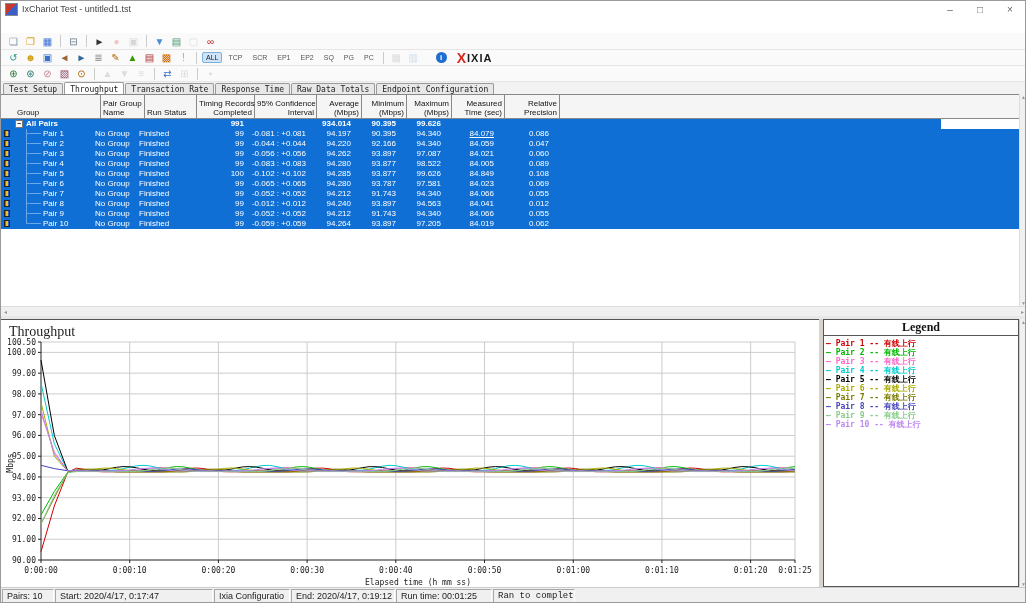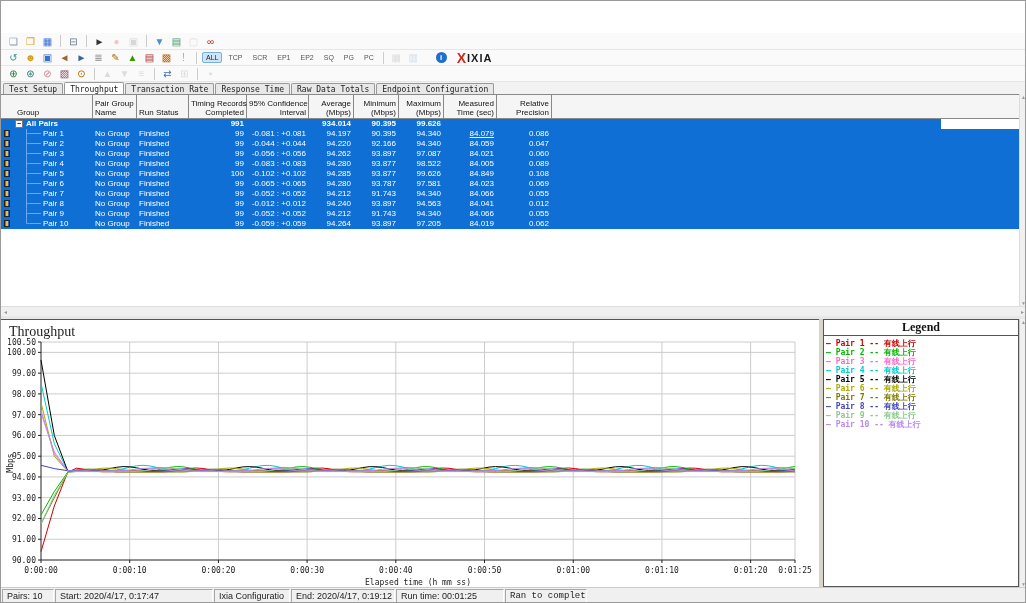--- a/index.html
+++ b/index.html
@@ -72,20 +72,29 @@
 
   
   .statusbar{position:absolute;top:586px;left:0;width:1026px;height:17px;background:#f0f0f0;display:flex;align-items:stretch;font-size:9px;color:#222;border-top:1px solid #ccc;box-sizing:border-box;}
   .status-seg{margin:1px 0 1px 1px;padding:1px 4px;border:1px solid;border-color:#a8a8a8 #fff #fff #a8a8a8;white-space:nowrap;overflow:hidden;box-sizing:border-box;flex-shrink:0;}
 </style>
 </head>
 <body>
 
 <div class="window">
 
+  <div class="titlebar">
+    <span class="app-icon"></span>
+    <span class="win-title">IxChariot Test - untitled1.tst</span>
+    <span class="win-controls">
+      <span>–</span>
+      <span>□</span>
+      <span>×</span>
+    </span>
+  </div>
 
   <div class="menubar">
       <span class="menu-item"><u>F</u>ile</span>
       <span class="menu-item"><u>E</u>dit</span>
       <span class="menu-item"><u>V</u>iew</span>
       <span class="menu-item"><u>R</u>un</span>
       <span class="menu-item"><u>T</u>ools</span>
       <span class="menu-item"><u>W</u>indow</span>
       <span class="menu-item"><u>H</u>elp</span>
     </div>
@@ -165,21 +174,21 @@
       <span class="tab">Test Setup</span>
       <span class="tab active">Throughput</span>
       <span class="tab">Transaction Rate</span>
       <span class="tab">Response Time</span>
       <span class="tab">Raw Data Totals</span>
       <span class="tab">Endpoint Configuration</span>
     </div>
 
   <div class="table-pane">
     <div class="thead">
-        <div class="th" style="width: 92px; padding-left: 16px;">Group</div>
+        <div class="th" style="width: 100px; padding-left: 16px;">Group</div>
         <div class="th" style="width: 44px;">Pair Group
 Name</div>
         <div class="th" style="width: 52px;">Run Status</div>
         <div class="th right" style="width: 58px;">Timing Records
 Completed</div>
         <div class="th right" style="width: 62px;">95% Confidence
 Interval</div>
         <div class="th right" style="width: 45px;">Average
 (Mbps)</div>
         <div class="th right" style="width: 45px;">Minimum
@@ -477,17 +486,17 @@
   <div class="legend-scroll">
     <span>▲</span>
     <span>▼</span>
   </div>
 
   <div class="statusbar">
       <div class="status-seg" style="width: 52px;">Pairs: 10</div>
       <div class="status-seg" style="width: 158px;">Start: 2020/4/17, 0:17:47</div>
       <div class="status-seg" style="width: 76px;">Ixia Configuratio</div>
       <div class="status-seg" style="width: 104px;">End: 2020/4/17, 0:19:12</div>
-      <div class="status-seg" style="width: 108px;">Run time: 00:01:25</div>
+      <div class="status-seg" style="width: 96px;">Run time: 00:01:25</div>
       <div class="status-seg" style="width: 82px; font-family: Liberation Mono, monospace;">Ran to completion</div>
     </div>
 
 </div>
 
 </body></html>

